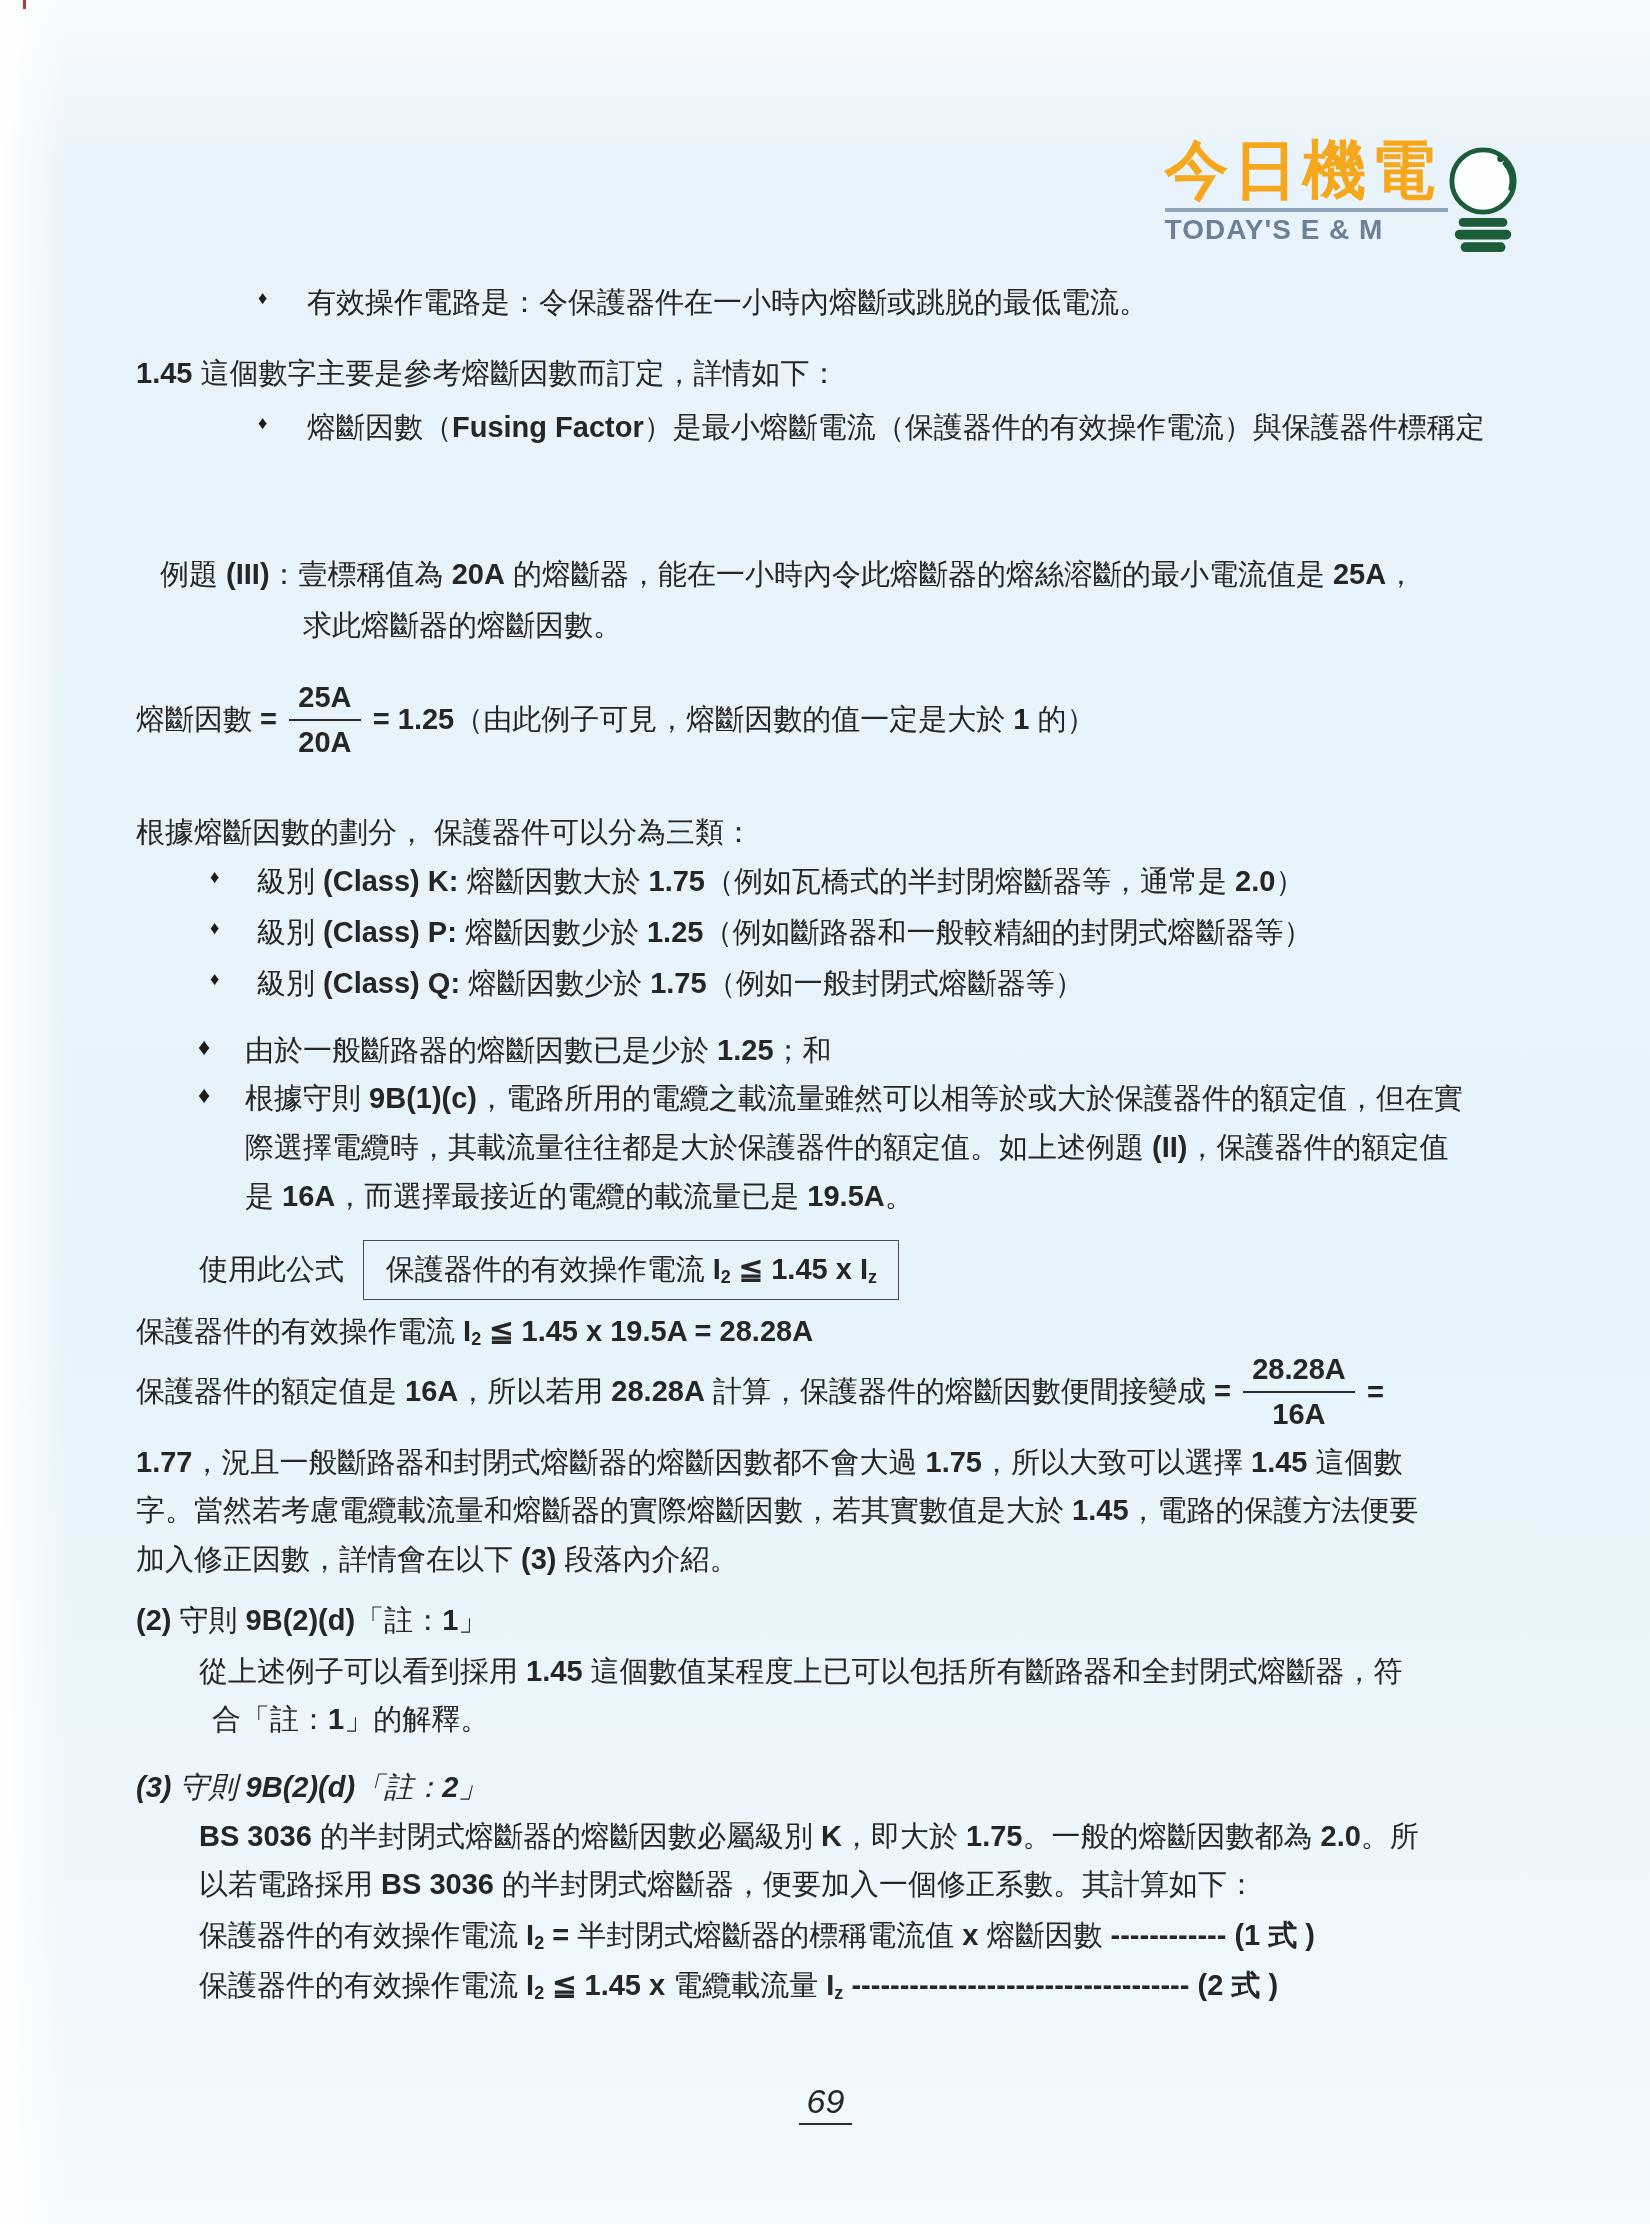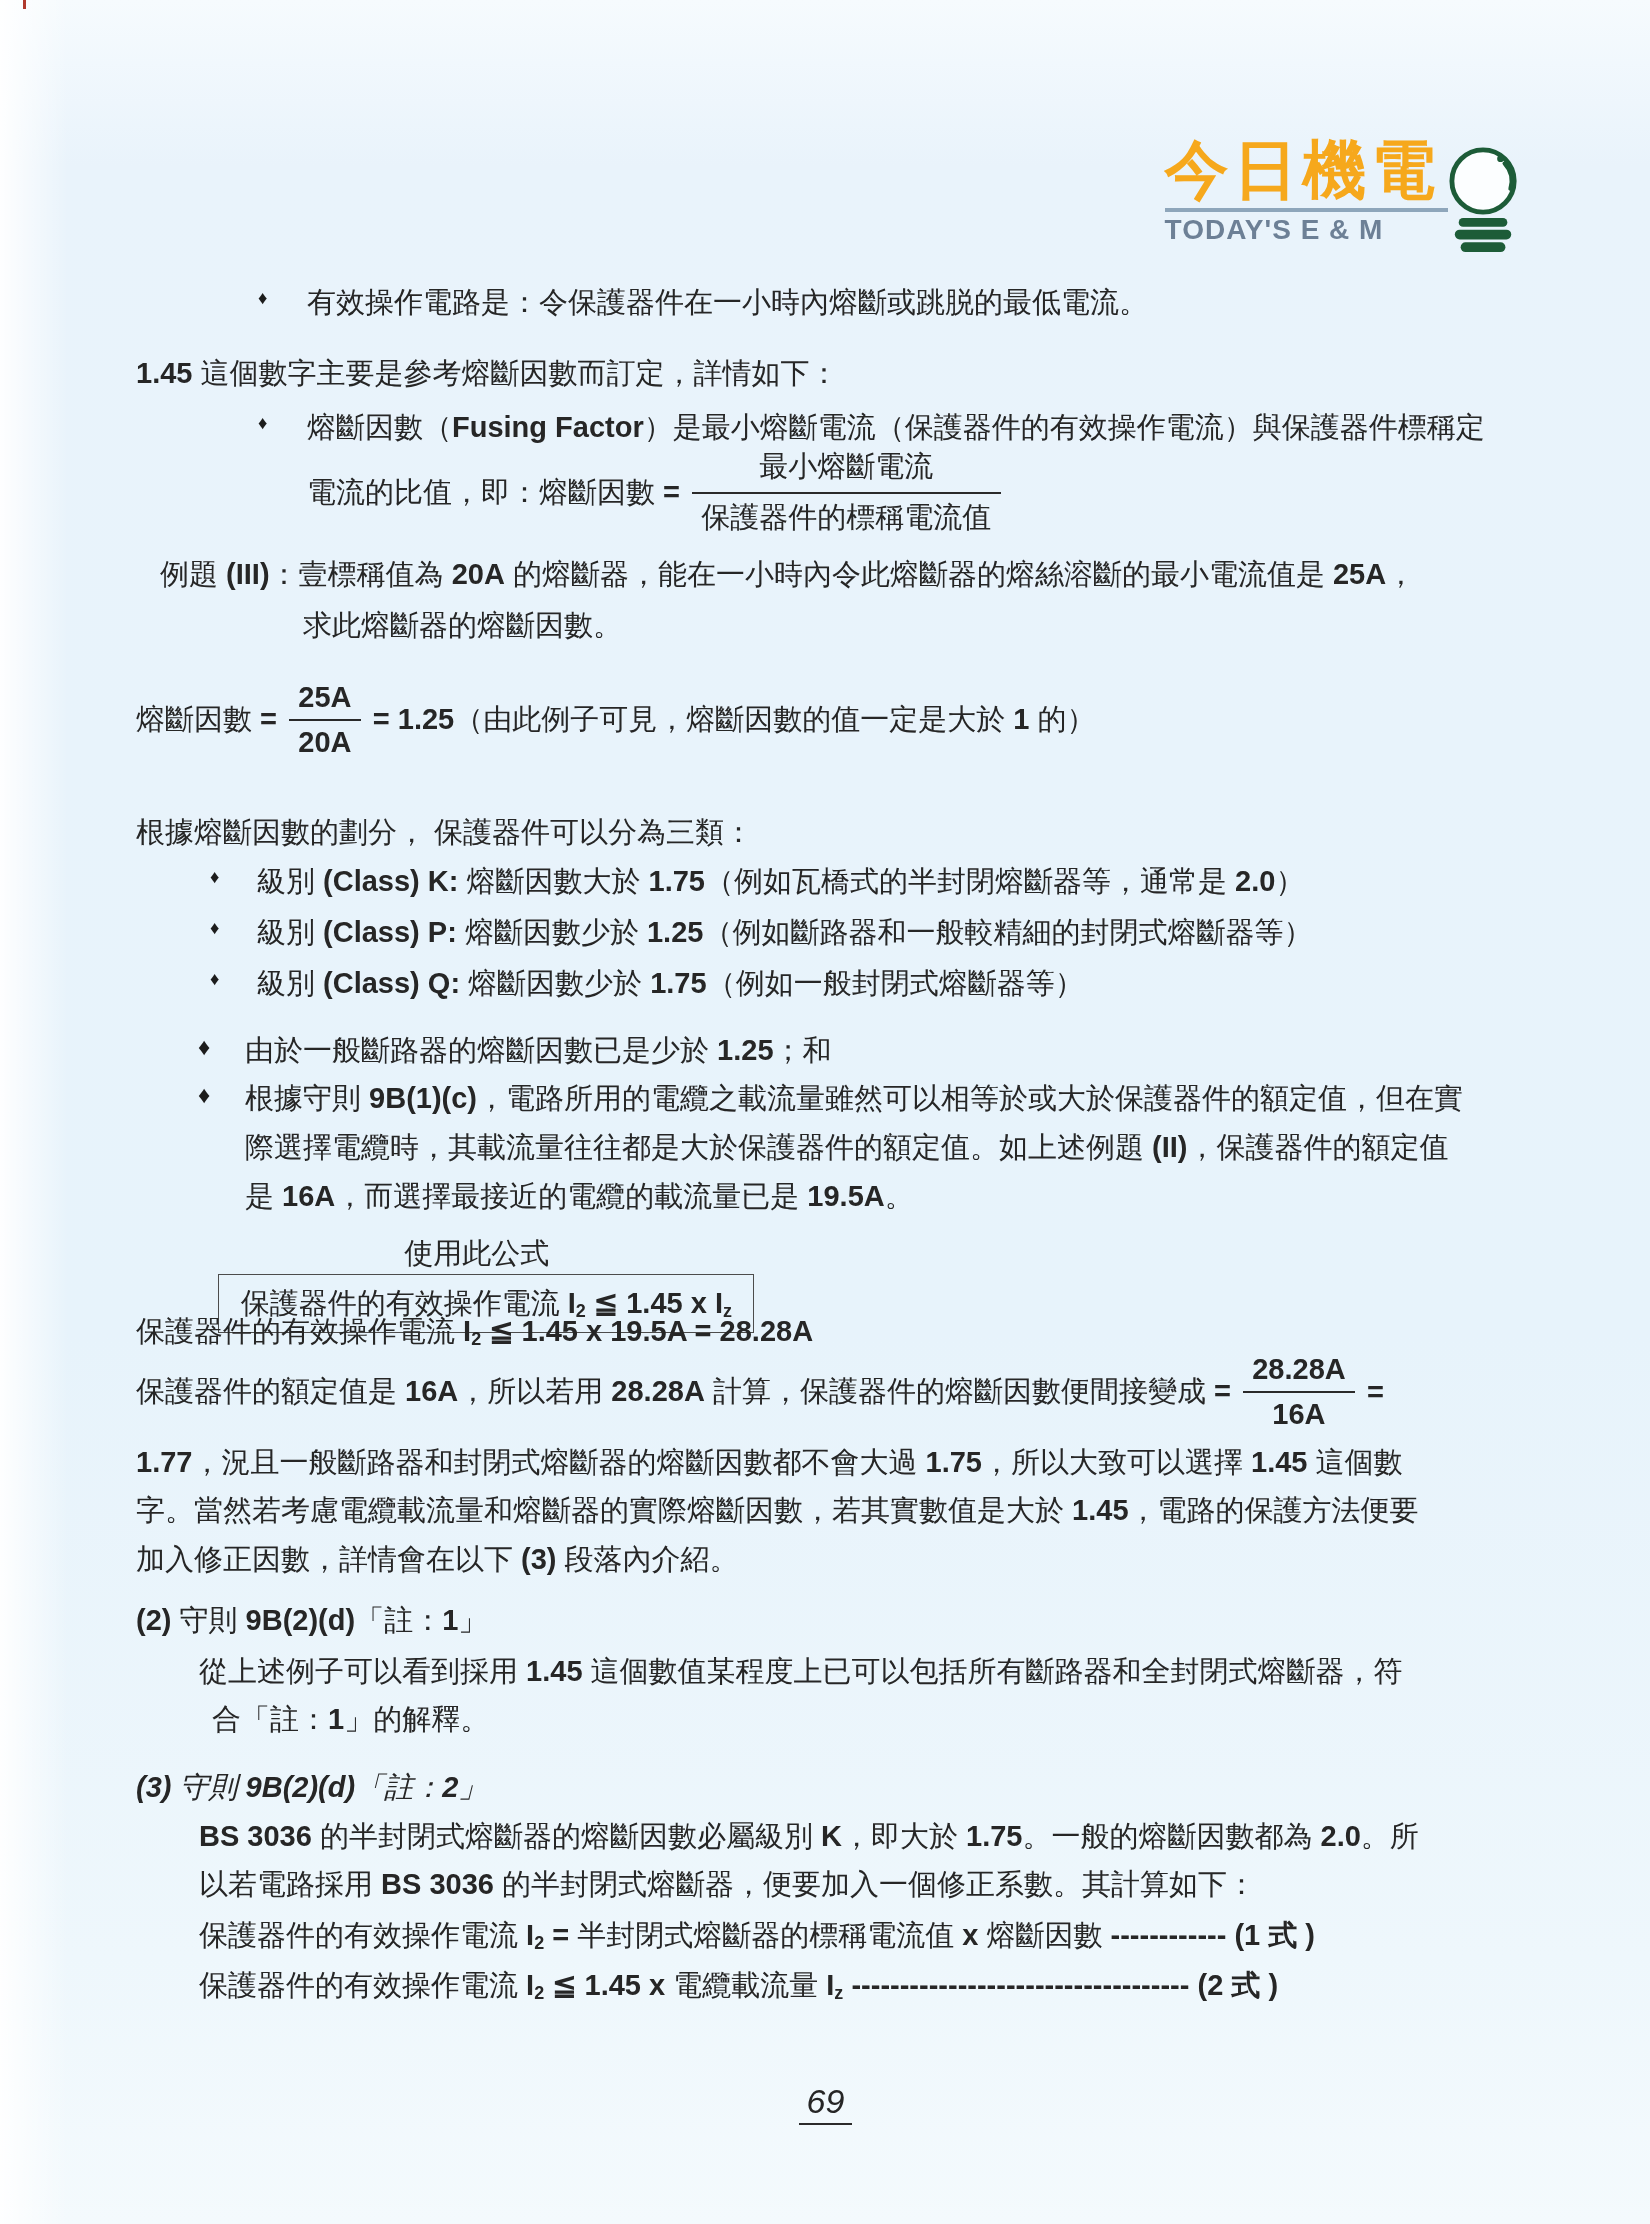--- a/index.html
+++ b/index.html
@@ -62,28 +62,20 @@
     <span><span>有效操作電路是：令保護器件在一小時內熔斷或跳脱的最低電流。</span></span>
   </div>
 
   <div class="row" style="top:354px;left:136px;"><span class="b">1.45</span><span> 這個數字主要是參考熔斷因數而訂定，詳情如下：</span></div>
 
   <div class="row" style="top:408px;left:307px;">
     <span class="diamond sm" style="left:-49px;">♦</span>
     <span><span>熔斷因數（</span><span class="b">Fusing Factor</span><span>）是最小熔斷電流（保護器件的有效操作電流）與保護器件標稱定</span></span>
   </div>
 
-  <div class="row fracrow" style="top:439px;left:307px;height:107px;">
-    <span><span>電流的比值，即：熔斷因數 </span><span class="b">=</span></span>
-    <span class="frac">
-      <span class="frac-num">最小熔斷電流</span>
-      <span class="frac-bar"></span>
-      <span class="frac-den">保護器件的標稱電流值</span>
-    </span>
-  </div>
 
   <div class="row" style="top:555px;left:160px;"><span>例題 </span><span class="b">(III)</span><span>：壹標稱值為 </span><span class="b">20A</span><span> 的熔斷器，能在一小時內令此熔斷器的熔絲溶斷的最小電流值是 </span><span class="b">25A</span><span>，</span></div>
   <div class="row" style="top:606px;left:303px;"><span>求此熔斷器的熔斷因數。</span></div>
 
   <div class="row fracrow" style="top:674px;left:136px;height:92px;">
     <span><span>熔斷因數 </span><span class="b">=</span></span>
     <span class="frac b">
       <span class="frac-num">25A</span>
       <span class="frac-bar"></span>
       <span class="frac-den">20A</span>
@@ -111,21 +103,21 @@
     <span><span>由於一般斷路器的熔斷因數已是少於 </span><span class="b">1.25</span><span>；和</span></span>
   </div>
 
   <div class="row" style="top:1079px;left:245px;">
     <span class="diamond lg" style="left:-47px;">♦</span>
     <span><span>根據守則 </span><span class="b">9B(1)(c)</span><span>，電路所用的電纜之載流量雖然可以相等於或大於保護器件的額定值，但在實</span></span>
   </div>
   <div class="row" style="top:1128px;left:245px;"><span>際選擇電纜時，其載流量往往都是大於保護器件的額定值。如上述例題 </span><span class="b">(II)</span><span>，保護器件的額定值</span></div>
   <div class="row" style="top:1177px;left:245px;"><span>是 </span><span class="b">16A</span><span>，而選擇最接近的電纜的載流量已是 </span><span class="b">19.5A</span><span>。</span></div>
 
-  <div class="row fracrow" style="top:1234px;left:199px;height:72px;flex-direction:column;">
+  <div class="row fracrow" style="top:1234px;left:199px;height:72px;">
     <span><span>使用此公式</span></span>
     <span class="formula-box"><span>保護器件的有效操作電流 </span><span class="b">I</span><span class="b sub">2</span><span class="b"> ≦ 1.45 x I</span><span class="b sub">z</span></span>
   </div>
 
   <div class="row" style="top:1312px;left:136px;"><span>保護器件的有效操作電流 </span><span class="b">I</span><span class="b sub">2</span><span class="b"> ≦ 1.45 x 19.5A = 28.28A</span></div>
 
   <div class="row fracrow" style="top:1346px;left:136px;height:92px;">
     <span><span>保護器件的額定值是 </span><span class="b">16A</span><span>，所以若用 </span><span class="b">28.28A</span><span> 計算，保護器件的熔斷因數便間接變成 </span><span class="b">=</span></span>
     <span class="frac b">
       <span class="frac-num">28.28A</span>

